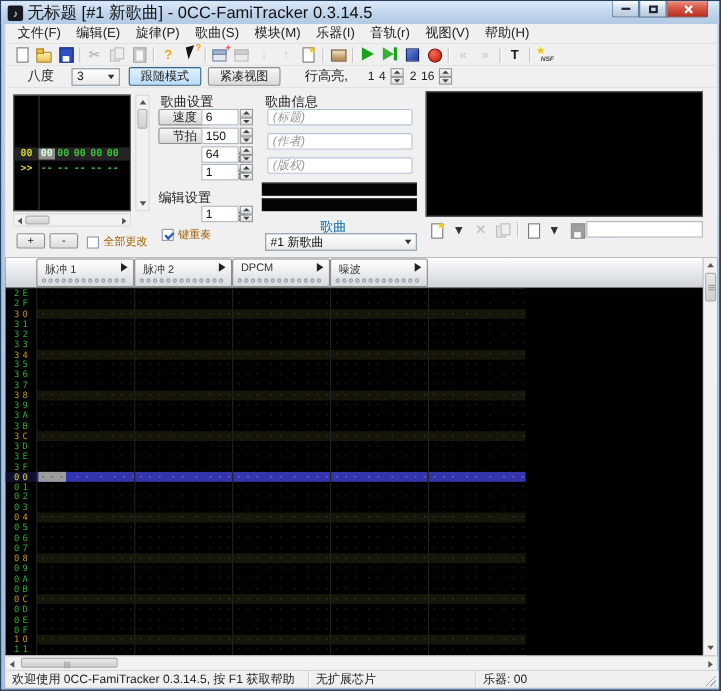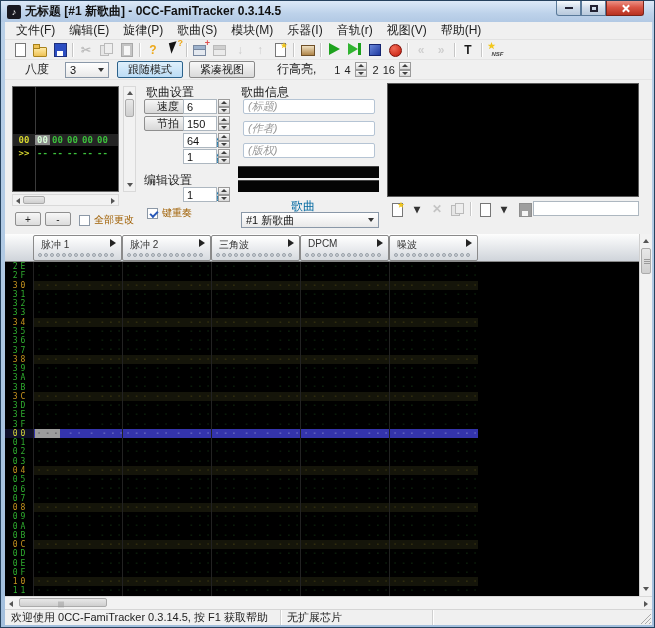--- a/index.html
+++ b/index.html
@@ -1,21 +1,21 @@
 <!DOCTYPE html>
 <html><head>
 <meta charset="utf-8">
 <style>
   *{margin:0;padding:0;box-sizing:border-box;}
   html,body{background:#555;font-family:"Liberation Sans",sans-serif;}
   .window{position:relative;width:655px;height:628px;background:linear-gradient(#b9d0e8,#a3bfdd);border:1px solid #26425e;overflow:hidden;}
   
   .titlebar{position:absolute;left:0;top:0;width:653px;height:21px;display:flex;align-items:center;padding-left:6px;background:linear-gradient(#dce9f8,#bdd2ea 60%,#b2c9e4);}
   .appicon{width:14px;height:14px;background:#181820;border-radius:2px;color:#fff;font-size:9px;display:flex;align-items:center;justify-content:center;margin-right:4px;flex:0 0 auto;}
-  .title-text{font-size:12px;color:#111;white-space:nowrap;font-weight:bold;}
+  .title-text{font-size:15px;color:#111;white-space:nowrap;}
   .winbtns{position:absolute;right:10px;top:0;display:flex;}
   .wbtn{width:25px;height:15px;border:1px solid #5a7a9a;border-top:none;background:linear-gradient(#f8fbfe,#cfdcea 50%,#b8c9dc);display:flex;align-items:center;justify-content:center;}
   .wbtn.min{border-radius:0 0 0 3px;}
   .wbtn.cls{width:38px;background:linear-gradient(#eb9286,#d95545 45%,#b7311f);border-color:#7a241a;border-radius:0 0 3px 0;}
   .glyph-min{width:8px;height:2px;background:#223;}
   .glyph-max{width:8px;height:7px;border:2px solid #223;}
   .glyph-x{position:relative;width:9px;height:9px;}
   .glyph-x::before,.glyph-x::after{content:"";position:absolute;left:4px;top:0;width:2px;height:9px;background:#fff;}
   .glyph-x::before{transform:rotate(45deg);}
   .glyph-x::after{transform:rotate(-45deg);}
@@ -428,39 +428,20 @@
               <i></i>
               <i></i>
               <i></i>
               <i></i>
               <i></i>
               <i></i>
               <i></i>
             </span>
           </div>
           <div class="chead">
-            <span class="cname">三角波</span>
-            <i class="carrow"></i>
-            <span class="dots">
-              <i></i>
-              <i></i>
-              <i></i>
-              <i></i>
-              <i></i>
-              <i></i>
-              <i></i>
-              <i></i>
-              <i></i>
-              <i></i>
-              <i></i>
-              <i></i>
-              <i></i>
-            </span>
-          </div>
-          <div class="chead">
             <span class="cname">DPCM</span>
             <i class="carrow"></i>
             <span class="dots">
               <i></i>
               <i></i>
               <i></i>
               <i></i>
               <i></i>
               <i></i>
               <i></i>
@@ -804,17 +785,18 @@
             <i></i>
             <i></i>
           </span>
       </i>
       <i class="sb-arrow" style="right:4px;top:4px;border-left:4px solid #555;border-top:3px solid transparent;border-bottom:3px solid transparent;"></i>
     </div>
 
     <div class="statusbar">
       <div class="pane" style="left:0;width:276px;">欢迎使用 0CC-FamiTracker 0.3.14.5, 按 F1 获取帮助</div>
       <div class="pane" style="left:276px;width:152px;">无扩展芯片</div>
+      <div class="pane" style="left:428px;width:219px;border-right:none;">乐器: 00</div>
       <i class="resize-grip"></i>
     </div>
 
   </div>
 </div>
 
 </body></html>

